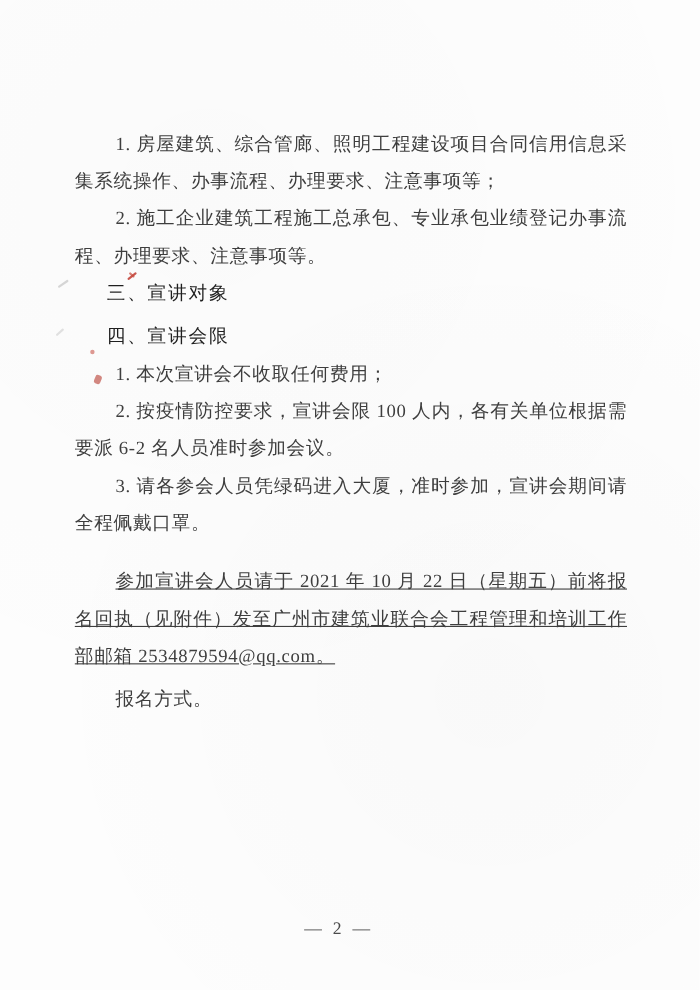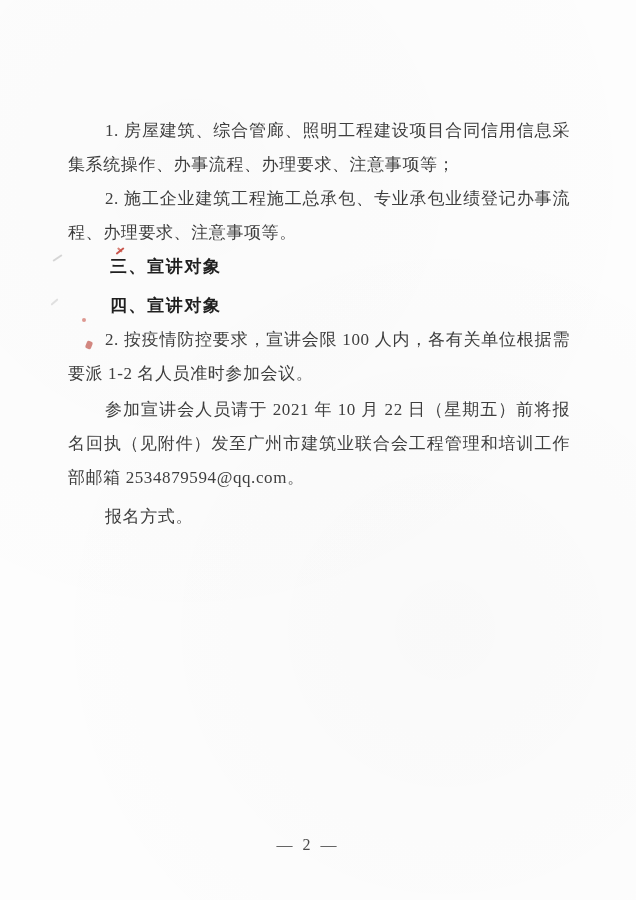--- a/index.html
+++ b/index.html
@@ -26,31 +26,31 @@
     letter-spacing: 0.6px;
     color: #3e3e3e;
     text-align: justify;
     text-justify: inter-character;
   }
   .para {
     margin: 0;
     text-indent: 37px;
   }
   .heading {
-    margin: 0 0 0 42px;
+    margin: 0 0 0 29px;
     text-indent: 0;
     text-align: left;
     font-family: "Liberation Sans", "DejaVu Sans", sans-serif;
-    font-weight: bold;
+    font-weight: normal;
     color: #1f1f1f;
     letter-spacing: 1.6px;
     font-size: 17px;
   }
   .mt5 { margin-top: 5px; }
-  .mt3 { margin-top: 2px; }
+  .mt3 { margin-top: 19px; text-decoration: underline; }
   
   .speck { position: absolute; pointer-events: none; }
   .speck-cross { left: 114px; top: 245px; width: 12px; height: 12px; }
   .speck-cross::before {
     content: ""; position: absolute; left: 1px; top: 5px;
     width: 10px; height: 1.8px; background: #bf3a30;
     transform: rotate(-38deg); opacity: 0.85; border-radius: 1px;
   }
   .speck-cross::after {
     content: ""; position: absolute; left: 3px; top: 4px;
@@ -89,22 +89,24 @@
 </style>
 </head>
 <body>
 
 <div class="page">
 
   <div class="content">
     <p class="para">1. 房屋建筑、综合管廊、照明工程建设项目合同信用信息采集系统操作、办事流程、办理要求、注意事项等；</p>
     <p class="para">2. 施工企业建筑工程施工总承包、专业承包业绩登记办事流程、办理要求、注意事项等。</p>
     <p class="heading">三、宣讲对象</p>
-    <p class="heading mt5">四、宣讲对象</p>
-    <p class="para">2. 按疫情防控要求，宣讲会限 100 人内，各有关单位根据需要派 1-2 名人员准时参加会议。</p>
+    <p class="heading mt5">四、宣讲会限</p>
+    <p class="para">1. 本次宣讲会不收取任何费用；</p>
+    <p class="para">2. 按疫情防控要求，宣讲会限 100 人内，各有关单位根据需要派 6-2 名人员准时参加会议。</p>
+    <p class="para">3. 请各参会人员凭绿码进入大厦，准时参加，宣讲会期间请全程佩戴口罩。</p>
     <p class="para mt3">参加宣讲会人员请于 2021 年 10 月 22 日（星期五）前将报名回执（见附件）发至广州市建筑业联合会工程管理和培训工作部邮箱 2534879594@qq.com。</p>
     <p class="para mt5">报名方式。</p>
   </div>
 
   <div class="speck speck-cross"></div>
   <div class="speck speck-dot"></div>
   <div class="speck speck-blob"></div>
   <div class="speck smudge-a"></div>
   <div class="speck smudge-b"></div>
 

